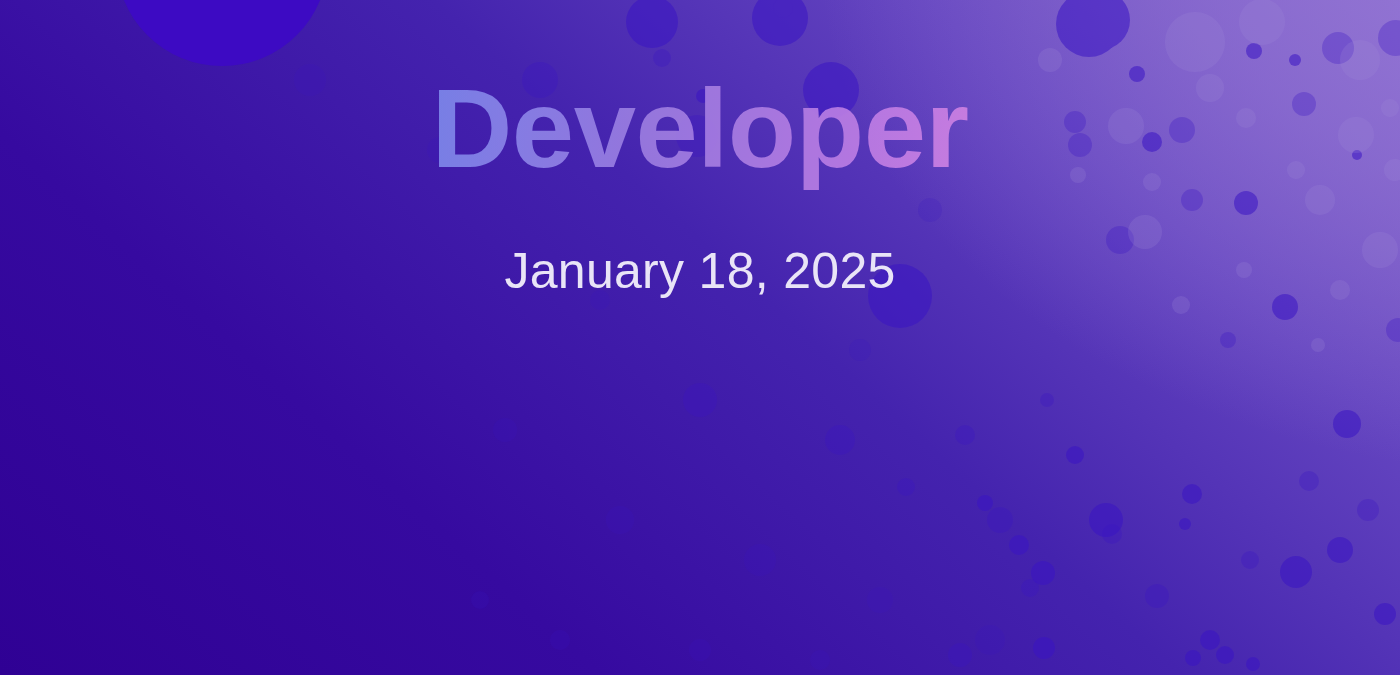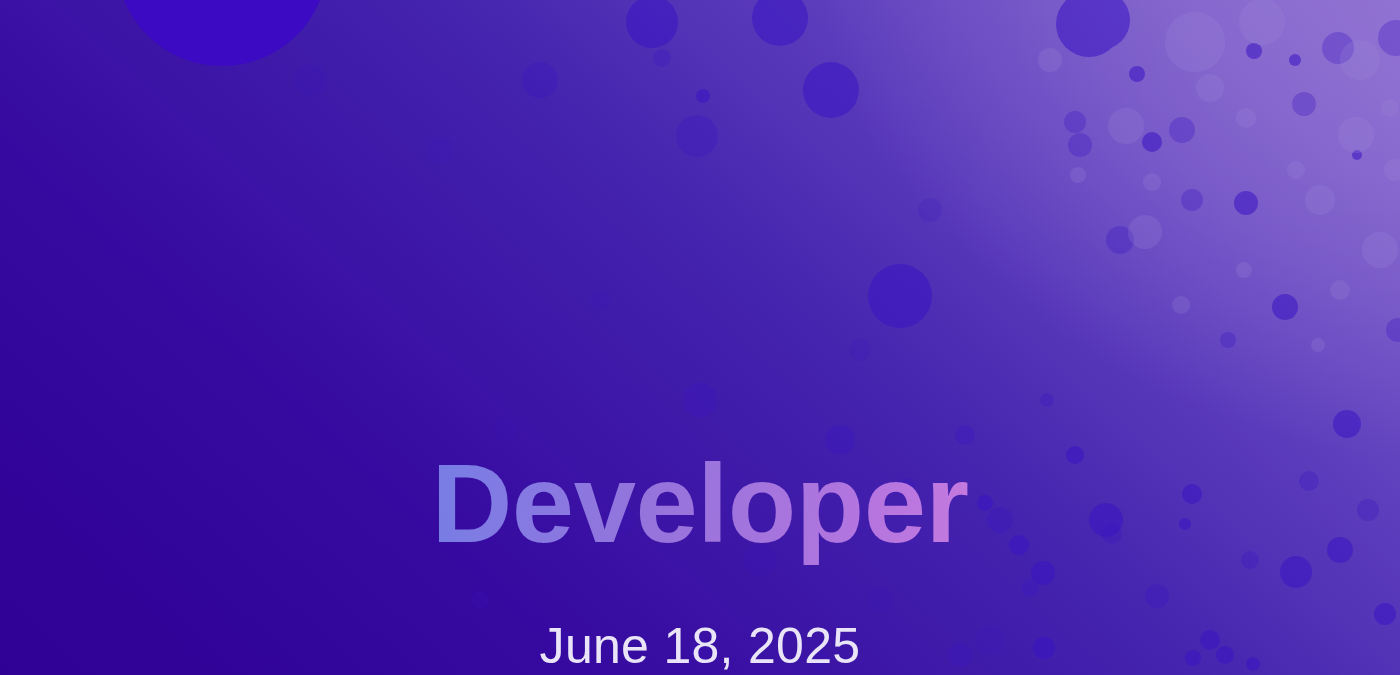--- a/index.html
+++ b/index.html
@@ -35,22 +35,22 @@
   
   .content {
     position:absolute;
     left:0;
     top:0;
     width:1400px;
     height:675px;
     display:flex;
     flex-direction:column;
     align-items:center;
-    justify-content:flex-end;
-    padding-top:112px;
+    justify-content:flex-start;
+    padding-top:68px;
   }
 
   .headline {
     font-size:112px;
     font-weight:800;
     line-height:1.085;
     letter-spacing:-0.5px;
     text-align:center;
     white-space:nowrap;
     background-image:linear-gradient(96deg,
@@ -191,16 +191,16 @@
       <circle cx="600" cy="300" r="10"></circle>
       <circle cx="480" cy="600" r="9"></circle>
       <circle cx="820" cy="660" r="10"></circle>
     </g>
   </svg>
 
   <div class="content">
     <h1 class="headline">
       <span class="line1">Developer</span>
     </h1>
-    <div class="subhead">June 18, 2025</div>
+    <div class="subhead">January 18, 2025</div>
   </div>
 
 </div>
 
 </body></html>

